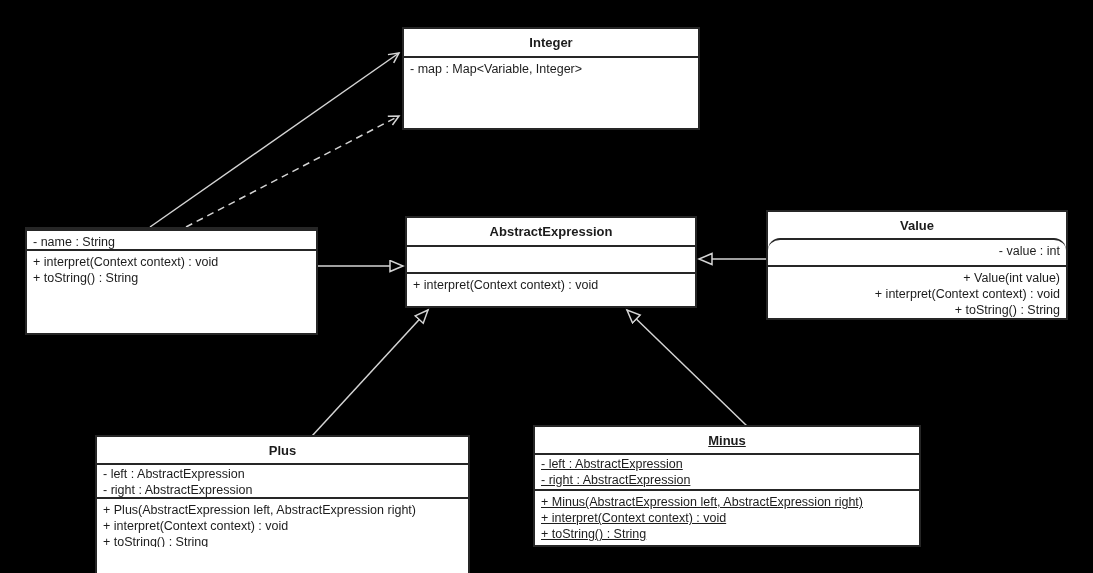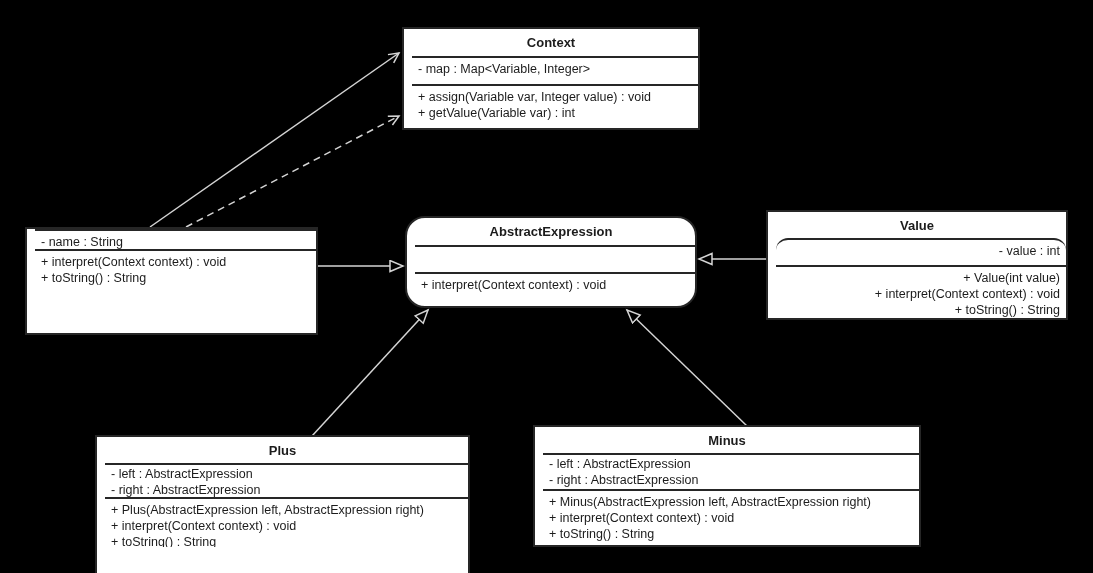--- a/index.html
+++ b/index.html
@@ -13,21 +13,21 @@
   .uml-class {
     position:absolute; background:#ffffff; border:2px solid #262626;
     z-index:2; color:#1c1c1c;
   }
   .uml-title {
     display:flex; align-items:center; justify-content:center;
     font-weight:bold; font-size:13px; overflow:hidden;
   }
   .uml-compartment {
     border-top:2px solid #262626; padding:3px 6px 0 6px;
-    font-size:12.5px; overflow:hidden;margin-left:8px;
+    font-size:12.5px; overflow:hidden;
   }
   .uml-line { line-height:16px; white-space:nowrap; }
 </style>
 </head>
 <body>
 
 <div class="canvas">
 
   <svg class="connectors" width="1093" height="573" viewBox="0 0 1093 573">
     <defs>
@@ -46,41 +46,37 @@
     <line x1="318" y1="266" x2="403" y2="266" stroke="#d4d4d4" stroke-width="1.5" marker-end="url(#triangle)"></line>
 
     <line x1="766" y1="259" x2="699" y2="259" stroke="#d4d4d4" stroke-width="1.5" marker-end="url(#triangle)"></line>
 
     <line x1="312" y1="436" x2="428" y2="310" stroke="#d4d4d4" stroke-width="1.5" marker-end="url(#triangle)"></line>
 
     <line x1="747" y1="426" x2="627" y2="310" stroke="#d4d4d4" stroke-width="1.5" marker-end="url(#triangle)"></line>
   </svg>
 
   <div class="uml-class" style="left:402px; top:27px; width:298px; height:103px;">
-    <div class="uml-title" style="height:27px;">Context</div>
+    <div class="uml-title" style="height:27px;">Integer</div>
     <div class="uml-compartment" style="height:28px;">
       <div class="uml-line">- map : Map&lt;Variable, Integer&gt;</div>
-    </div>
-    <div class="uml-compartment" style="height:48px;">
-      <div class="uml-line">+ assign(Variable var, Integer value) : void</div>
-      <div class="uml-line">+ getValue(Variable var) : int</div>
     </div>
   </div>
 
   <div class="uml-class" style="left:25px; top:227px; width:293px; height:108px;">
     <div class="uml-compartment" style="height:20px;">
       <div class="uml-line">- name : String</div>
     </div>
     <div class="uml-compartment" style="height:54px;">
       <div class="uml-line">+ interpret(Context context) : void</div>
       <div class="uml-line">+ toString() : String</div>
     </div>
   </div>
 
-  <div class="uml-class" style="left:405px; top:216px; width:292px; height:92px;border-radius:20px;">
+  <div class="uml-class" style="left:405px; top:216px; width:292px; height:92px;">
     <div class="uml-title" style="height:27px;">AbstractExpression</div>
     <div class="uml-compartment" style="height:27px;"></div>
     <div class="uml-compartment" style="height:38px;">
       <div class="uml-line">+ interpret(Context context) : void</div>
     </div>
   </div>
 
   <div class="uml-class" style="left:766px; top:210px; width:302px; height:110px;text-align:right;">
     <div class="uml-title" style="height:26px;">Value</div>
     <div class="uml-compartment" style="height:27px;border-radius:12px;">
@@ -99,21 +95,21 @@
       <div class="uml-line">- left : AbstractExpression</div>
       <div class="uml-line">- right : AbstractExpression</div>
     </div>
     <div class="uml-compartment" style="height:50px; padding-top:3px;">
       <div class="uml-line">+ Plus(AbstractExpression left, AbstractExpression right)</div>
       <div class="uml-line">+ interpret(Context context) : void</div>
       <div class="uml-line">+ toString() : String</div>
     </div>
   </div>
 
-  <div class="uml-class" style="left:533px; top:425px; width:388px; height:122px;">
+  <div class="uml-class" style="left:533px; top:425px; width:388px; height:122px;text-decoration:underline;">
     <div class="uml-title" style="height:26px;">Minus</div>
     <div class="uml-compartment" style="height:36px; padding-top:1px;">
       <div class="uml-line">- left : AbstractExpression</div>
       <div class="uml-line">- right : AbstractExpression</div>
     </div>
     <div class="uml-compartment" style="height:60px;">
       <div class="uml-line">+ Minus(AbstractExpression left, AbstractExpression right)</div>
       <div class="uml-line">+ interpret(Context context) : void</div>
       <div class="uml-line">+ toString() : String</div>
     </div>

